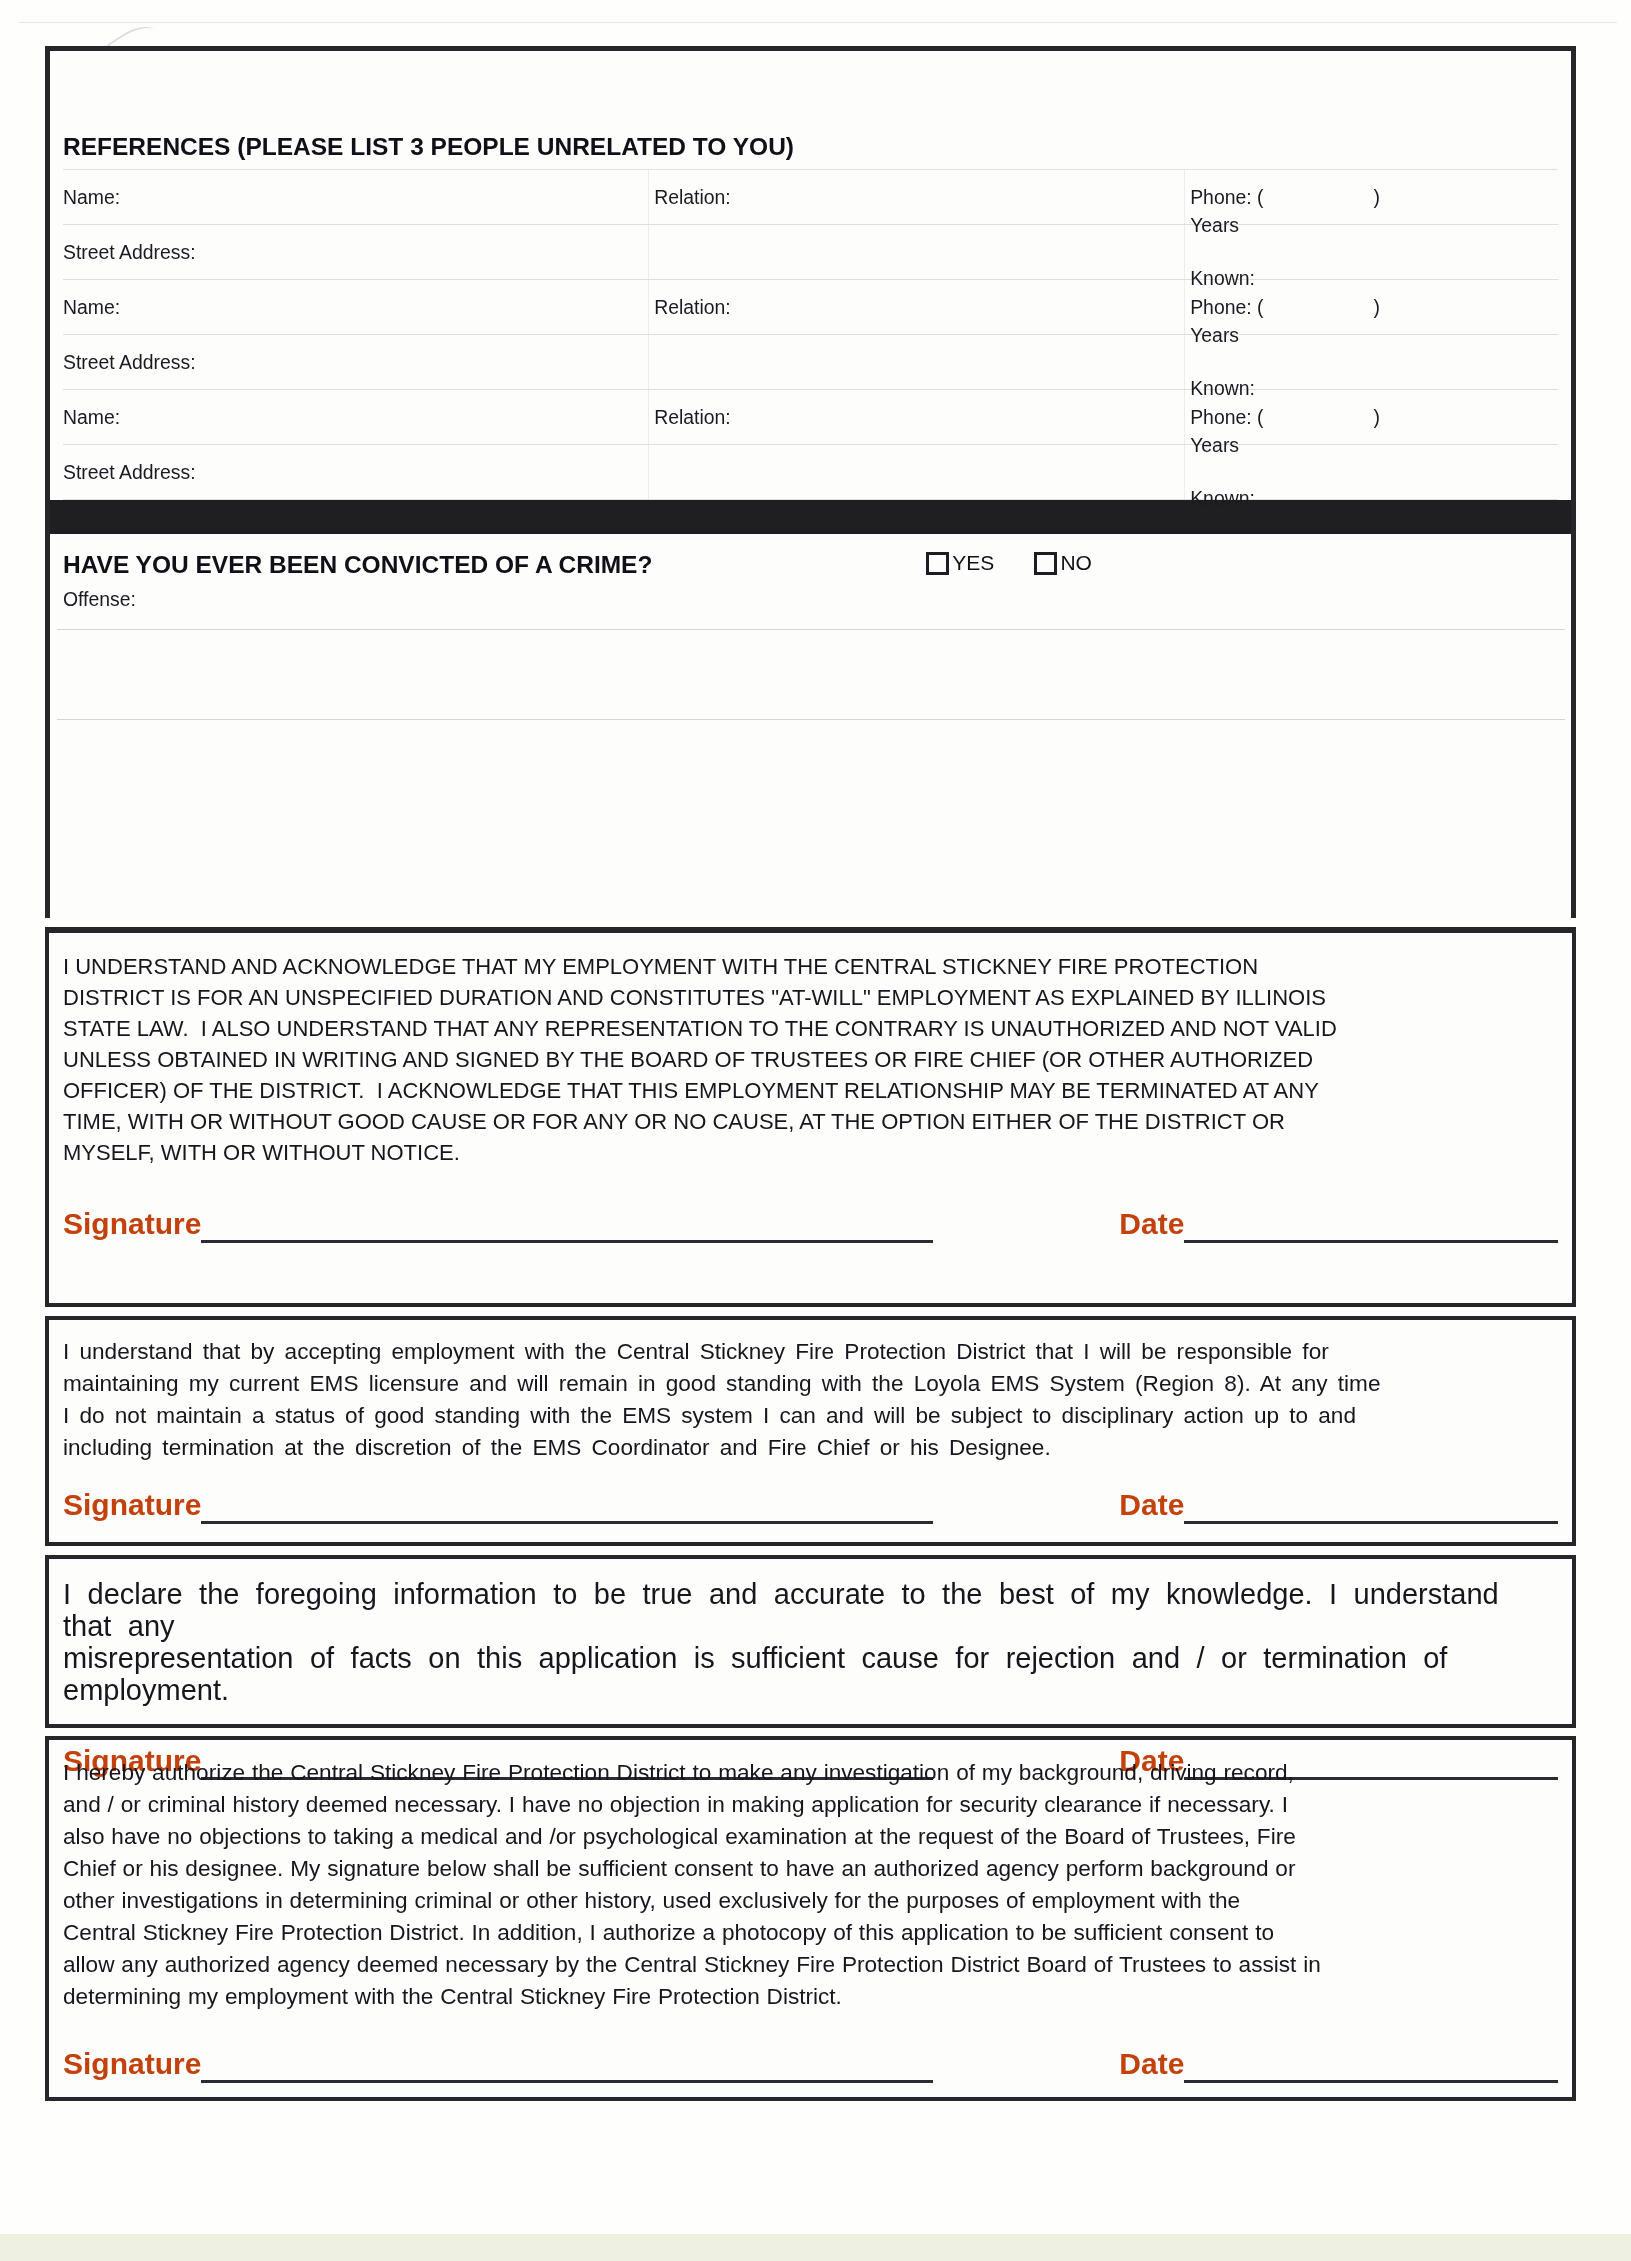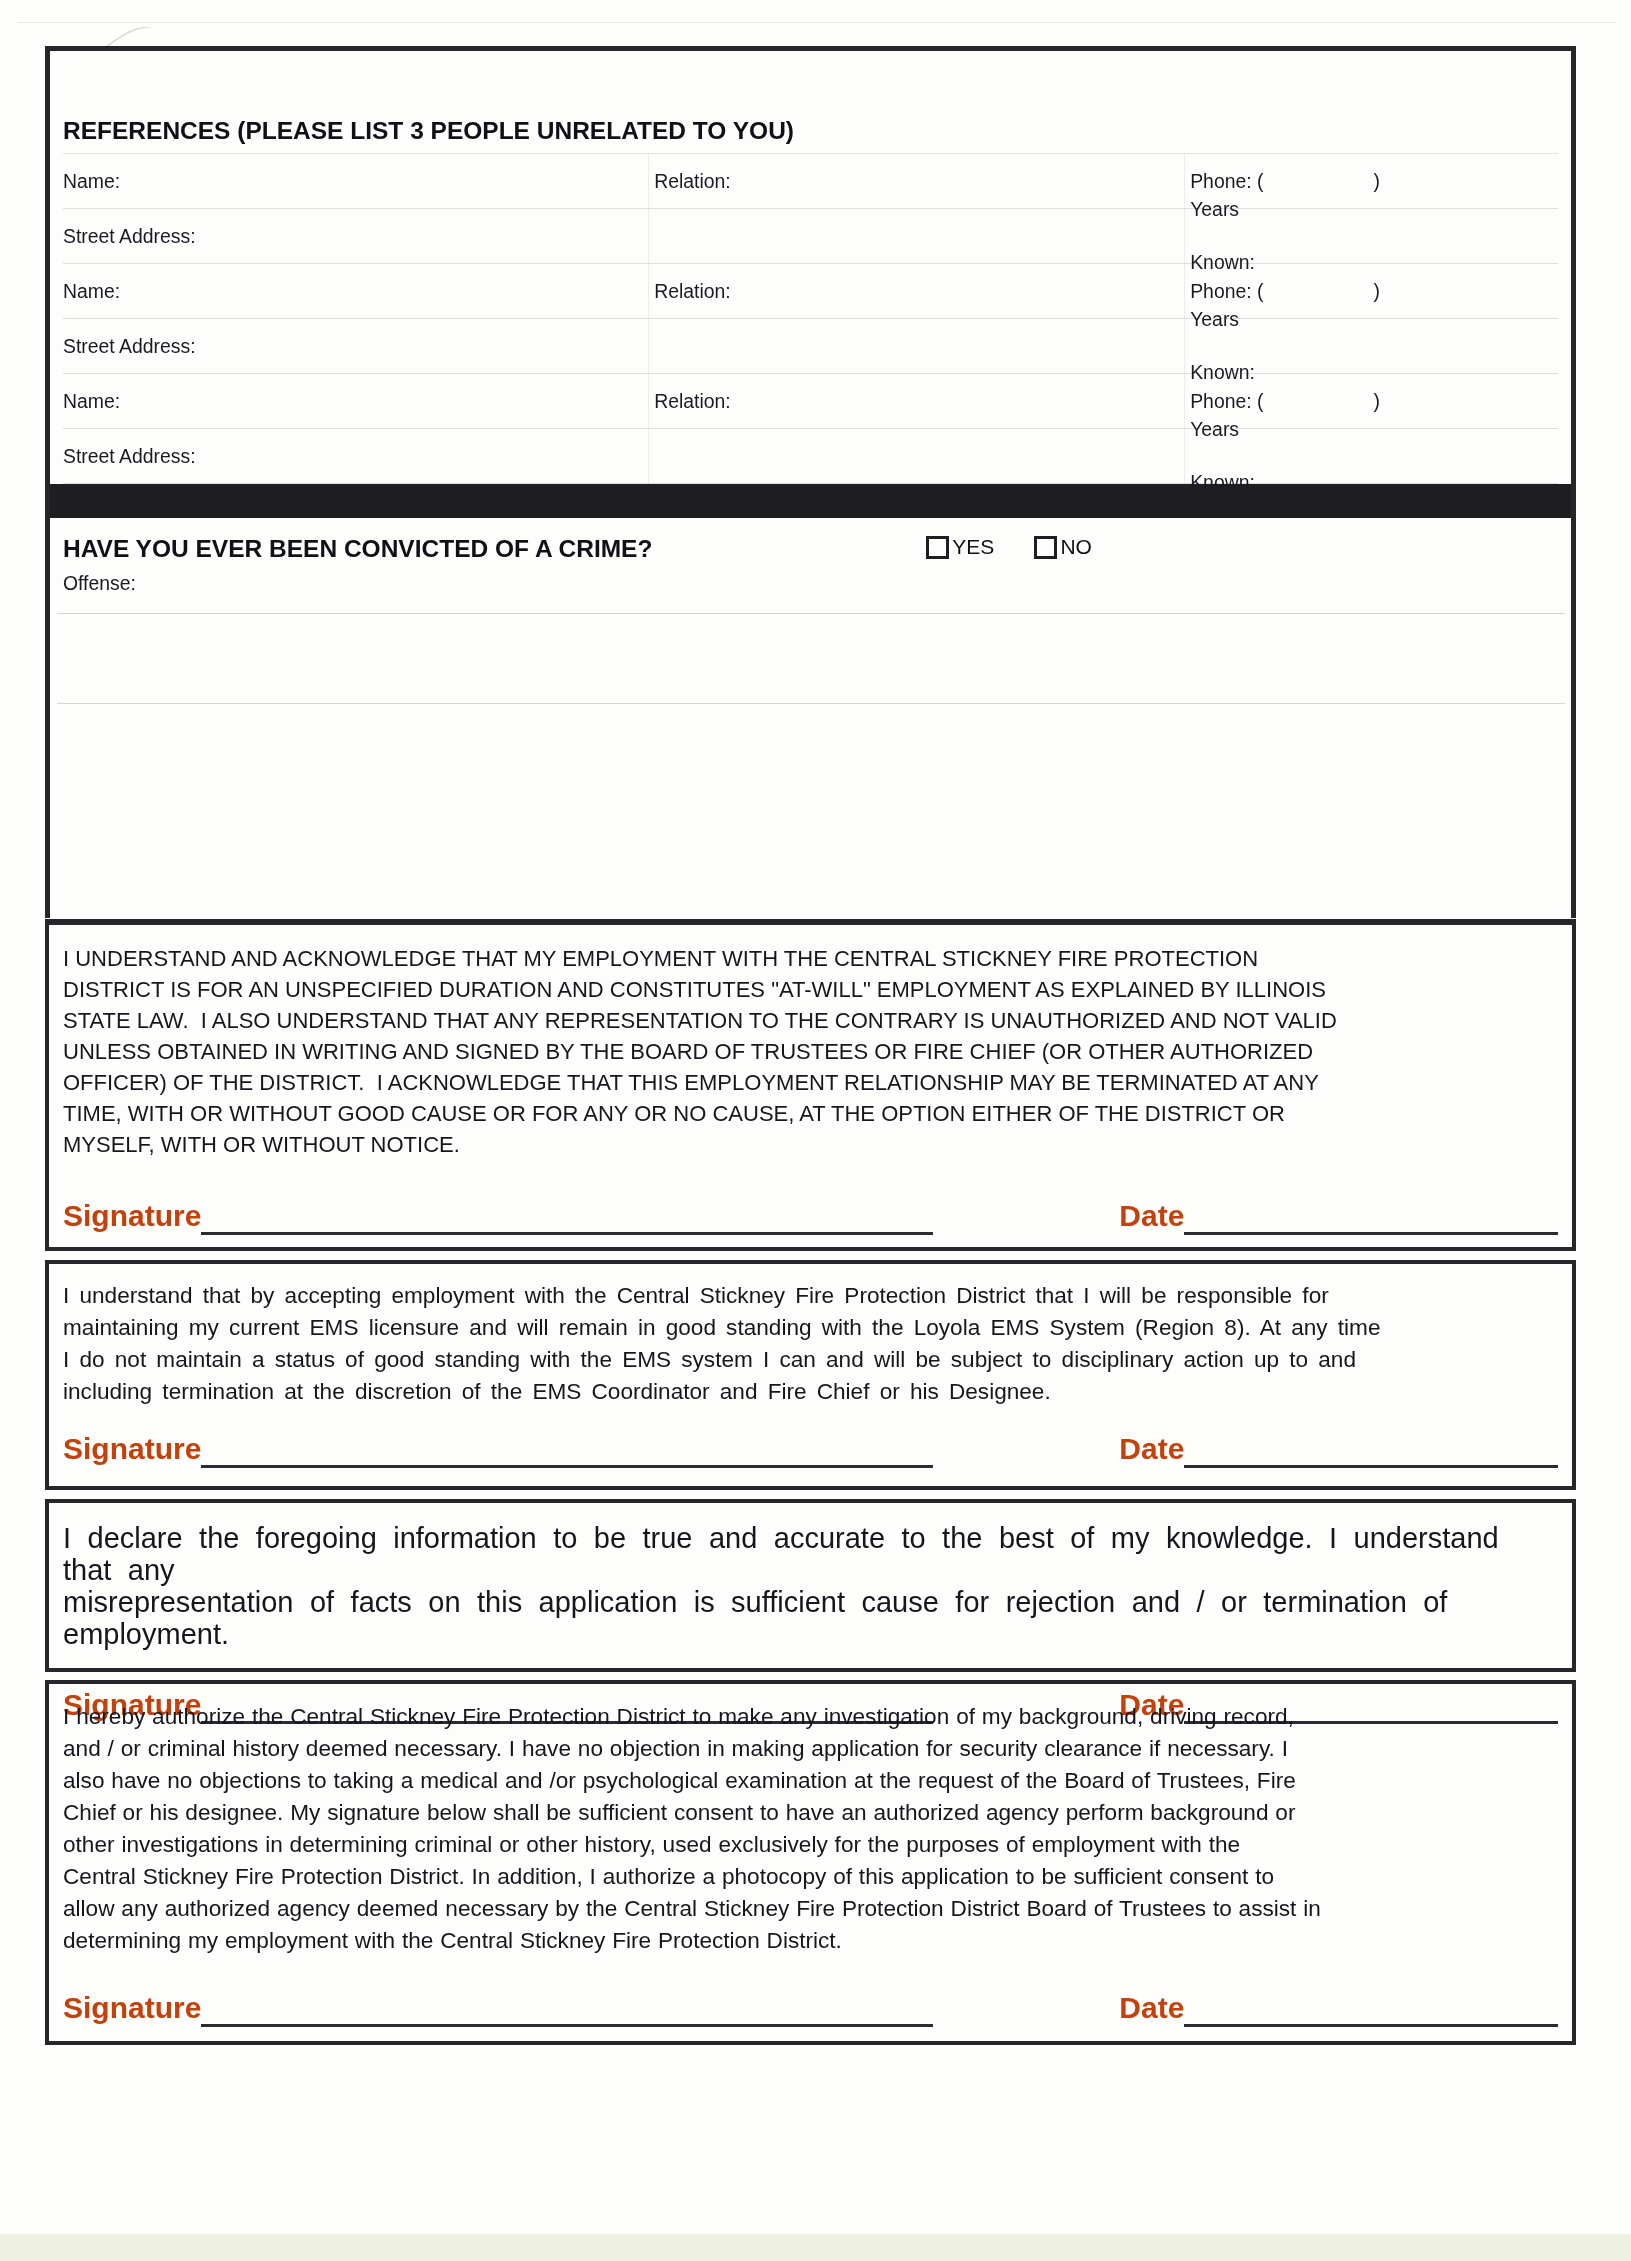--- a/index.html
+++ b/index.html
@@ -14,21 +14,21 @@
   .bottom-strip { position:absolute; left:0; top:2234px; width:1631px; height:27px; background:#eef0e1; }
   .smudge { position:absolute; left:83px; top:37px; width:84px; height:45px;
     border-top:2.6px solid #c2c2c0; border-radius:60% 40% 50% 50%; transform:rotate(-32deg); opacity:.55; }
   .smudge2 { position:absolute; left:108px; top:90px; width:39px; height:26px;
     border-left:1.9px solid #c8c8c6; border-radius:50%; transform:rotate(20deg); opacity:.5; }
 
   
   .boxA {
     position:absolute; left:45px; top:46px; width:1531px; height:872px;
     border:5.2px solid #27272b; border-bottom:none; background:#fdfdfb;
-    padding:0 13px; overflow:hidden;
+    padding:16px 13px; overflow:hidden;
   }
   .ref-heading { margin-top:66px; font-size:24.5px; font-weight:bold; letter-spacing:0; color:#101018; line-height:28px; }
   .ref-rows { margin-top:8.4px; border-top:1.3px solid #e3e3de; }
   .ref-subrow { display:flex; height:55px; border-bottom:1.3px solid #dededa; }
   .cell { display:flex; align-items:center;gap:28px; }
   .cell-1 { width:585px; }
   .cell-2 { width:536px; border-left:1.3px solid #ececea; padding-left:5.2px; }
   .cell-3 { flex:1; border-left:1.3px solid #ececea; padding-left:5.2px; }
   .flabel { font-size:19.4px; color:#1a1a24; white-space:nowrap; }
   .fill { flex:1; height:39px; }
@@ -48,21 +48,21 @@
   .offense-line { margin:0 -6.5px; height:0; border-top:1.9px solid #d6d6d0; }
   .offense-line.l1 { margin-top:18px; }
   .offense-line.l2 { margin-top:89px; }
 
   
   .stack { position:absolute; left:45px; top:919px; width:1531px; }
   .ackbox {
     border:4.5px solid #27272b; background:#fdfdfb;
     padding:0 14px; display:block;
   }
-  .box-atwill   { border-top-width:6.5px; height:332px; }
+  .box-atwill   { border-top-width:6.5px; height:380px;margin-top:8px; }
   .box-ems      { margin-top:9px; height:230px; }
   .box-declare  { margin-top:9px; height:173px; }
   .box-auth     { margin-top:7.7px; height:365px; }
 
   .acktext { white-space:pre-wrap; color:#16161e; }
   .caps-text   { margin-top:18px; font-size:22px; line-height:31px; }
   .ems-text    { margin-top:15.5px; font-size:22.6px; line-height:32px; word-spacing:3.9px; }
   .declare-text{ margin-top:19.4px; font-size:29px; line-height:32px; word-spacing:8.4px; }
   .auth-text   { margin-top:17px; font-size:22.6px; line-height:32px; word-spacing:0.6px; }
 

